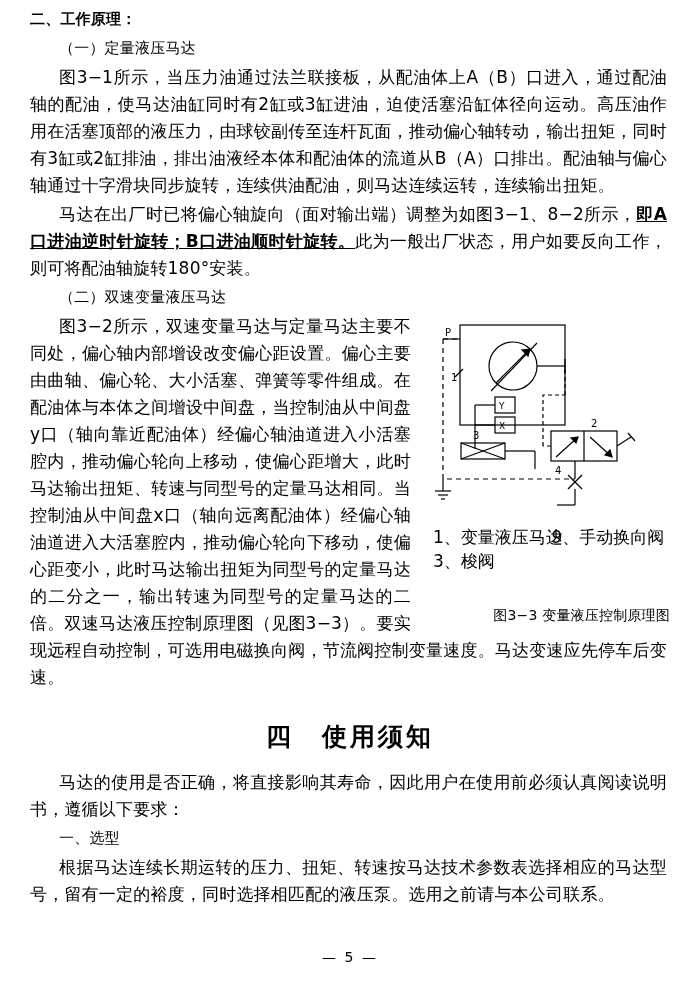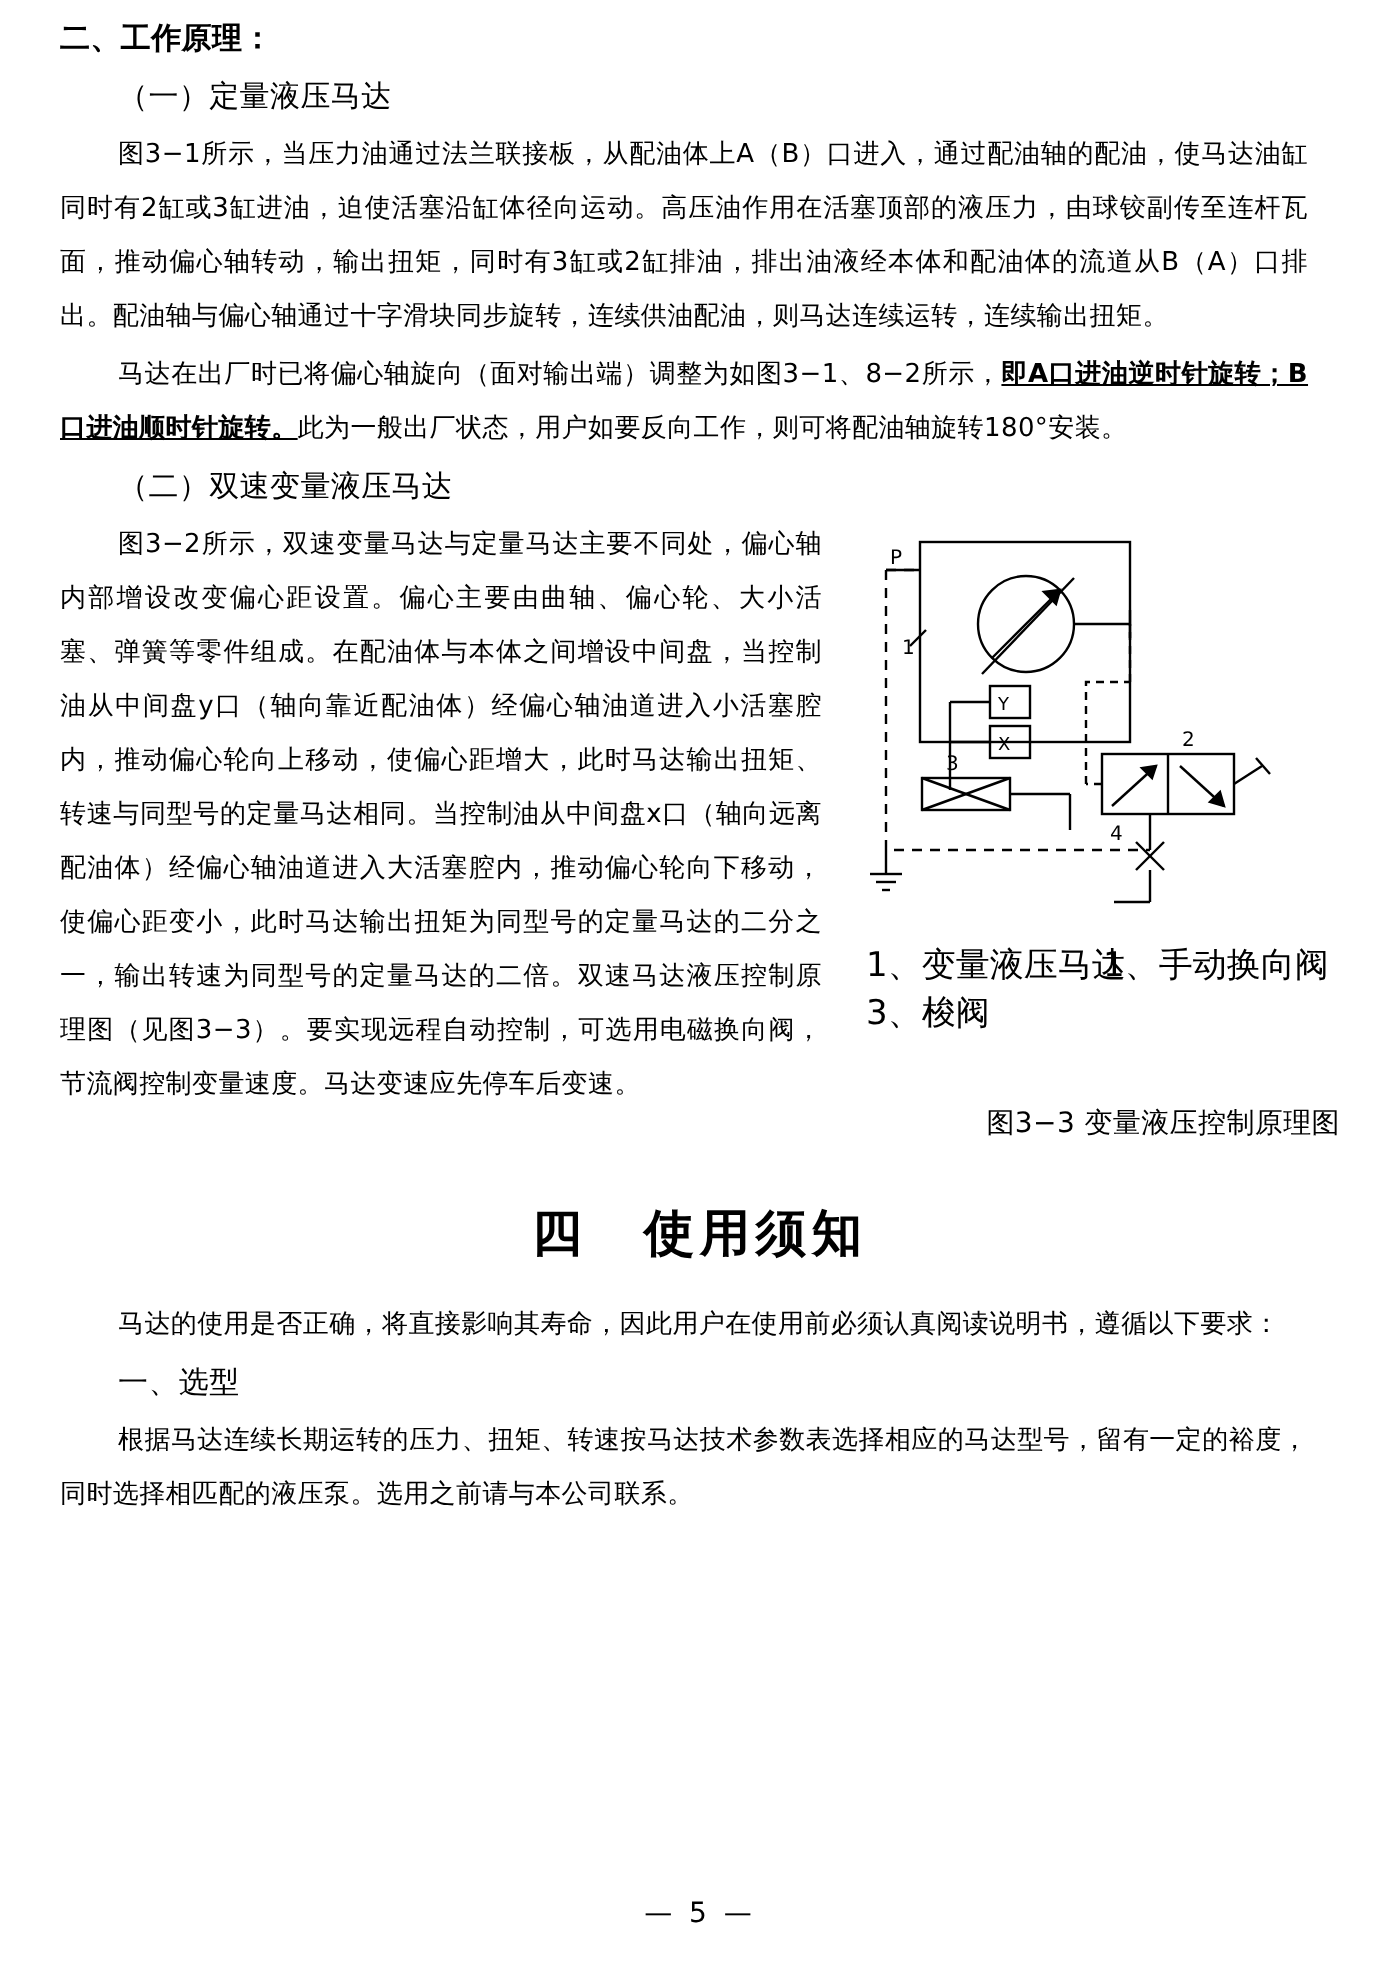--- a/index.html
+++ b/index.html
@@ -22,22 +22,22 @@
     padding: 0;
     box-sizing: border-box;
   }
   .content {
     position: absolute;
     left: 30px;
     top: 6px;
     width: 640px;
   }
   p {
-    margin: 0 16px 2px 0;
-    font-size: 13px;
+    margin: 0 3px 2px 0;
+    font-size: 17px;
     line-height: 27px;
     text-align: justify;
     text-justify: inter-ideograph;
     letter-spacing: 0.2px;
   }
   .indent2 {
     text-indent: 29px;
   }
   .heading-a {
     font-weight: bold;
@@ -194,21 +194,21 @@
             <line x1="18" y1="160" x2="18" y2="172"></line>
             <line x1="10" y1="172" x2="26" y2="172"></line>
             <line x1="13" y1="176" x2="23" y2="176"></line>
             <line x1="16" y1="180" x2="20" y2="180"></line>
           </g>
         </svg>
       </div>
       <div class="legend">
         <div class="legend-row">
           <span class="legend-col">1、变量液压马达</span>
-          <span class="legend-col">1、手动换向阀</span>
+          <span class="legend-col">9、手动换向阀</span>
         </div>
         <div class="legend-row">
           <span class="legend-col">3、梭阀</span>
         </div>
       </div>
       <div class="fig-caption">图3−3  变量液压控制原理图</div>
     </div>
 
     <p class="indent2">图3−2所示，双速变量马达与定量马达主要不同处，偏心轴内部增设改变偏心距设置。偏心主要由曲轴、偏心轮、大小活塞、弹簧等零件组成。在配油体与本体之间增设中间盘，当控制油从中间盘y口（轴向靠近配油体）经偏心轴油道进入小活塞腔内，推动偏心轮向上移动，使偏心距增大，此时马达输出扭矩、转速与同型号的定量马达相同。当控制油从中间盘x口（轴向远离配油体）经偏心轴油道进入大活塞腔内，推动偏心轮向下移动，使偏心距变小，此时马达输出扭矩为同型号的定量马达的二分之一，输出转速为同型号的定量马达的二倍。双速马达液压控制原理图（见图3−3）。要实现远程自动控制，可选用电磁换向阀，节流阀控制变量速度。马达变速应先停车后变速。</p>
 

